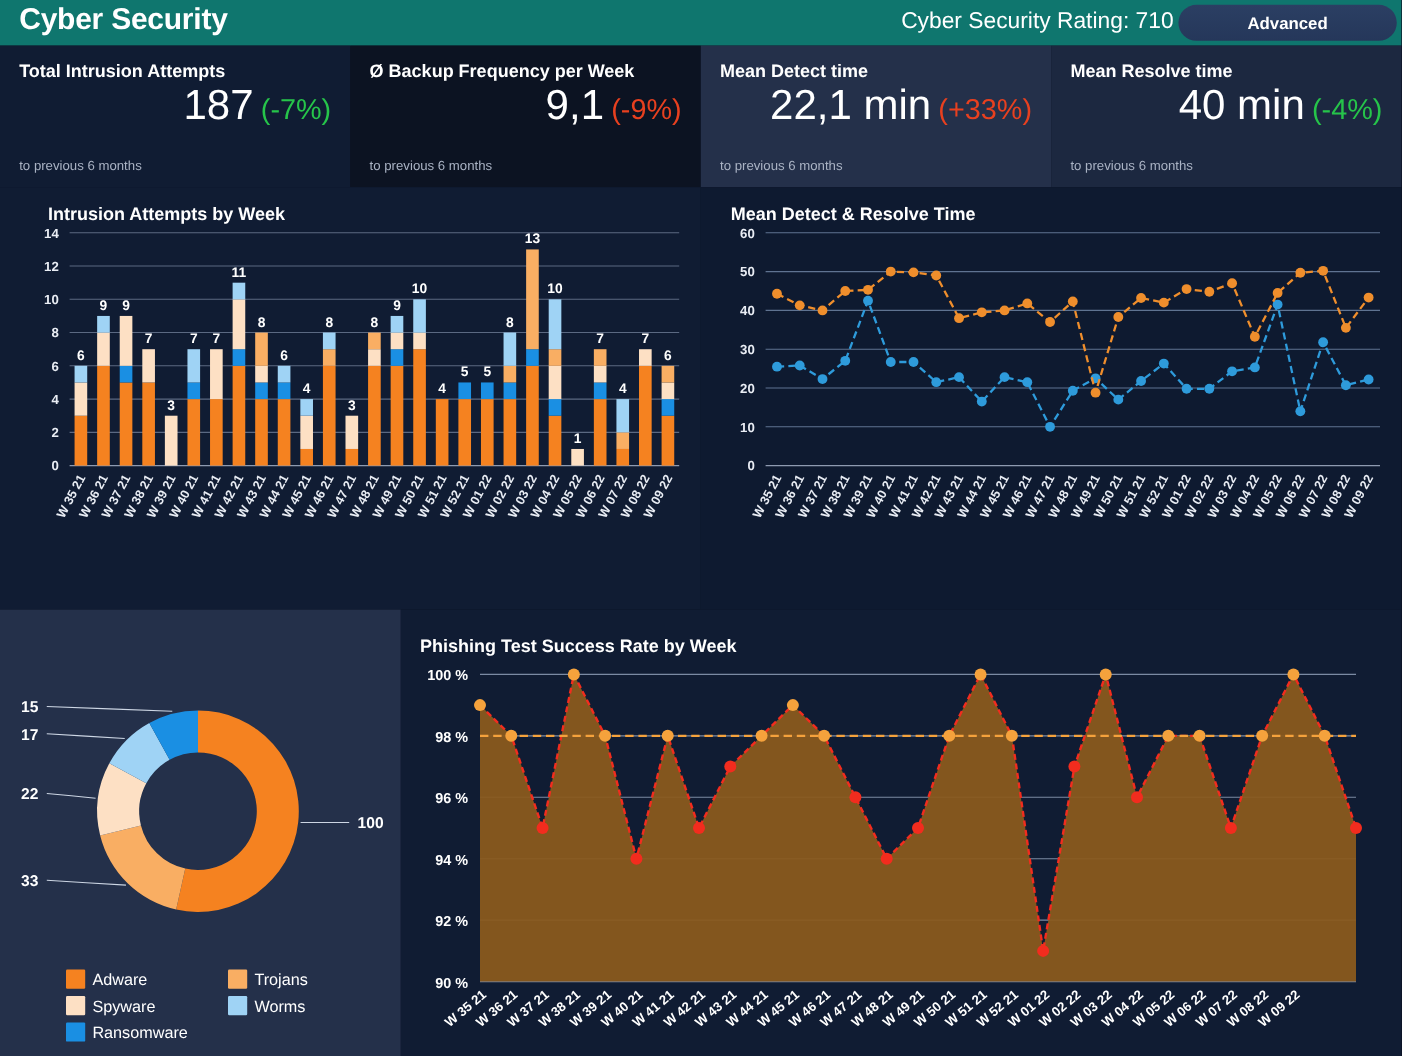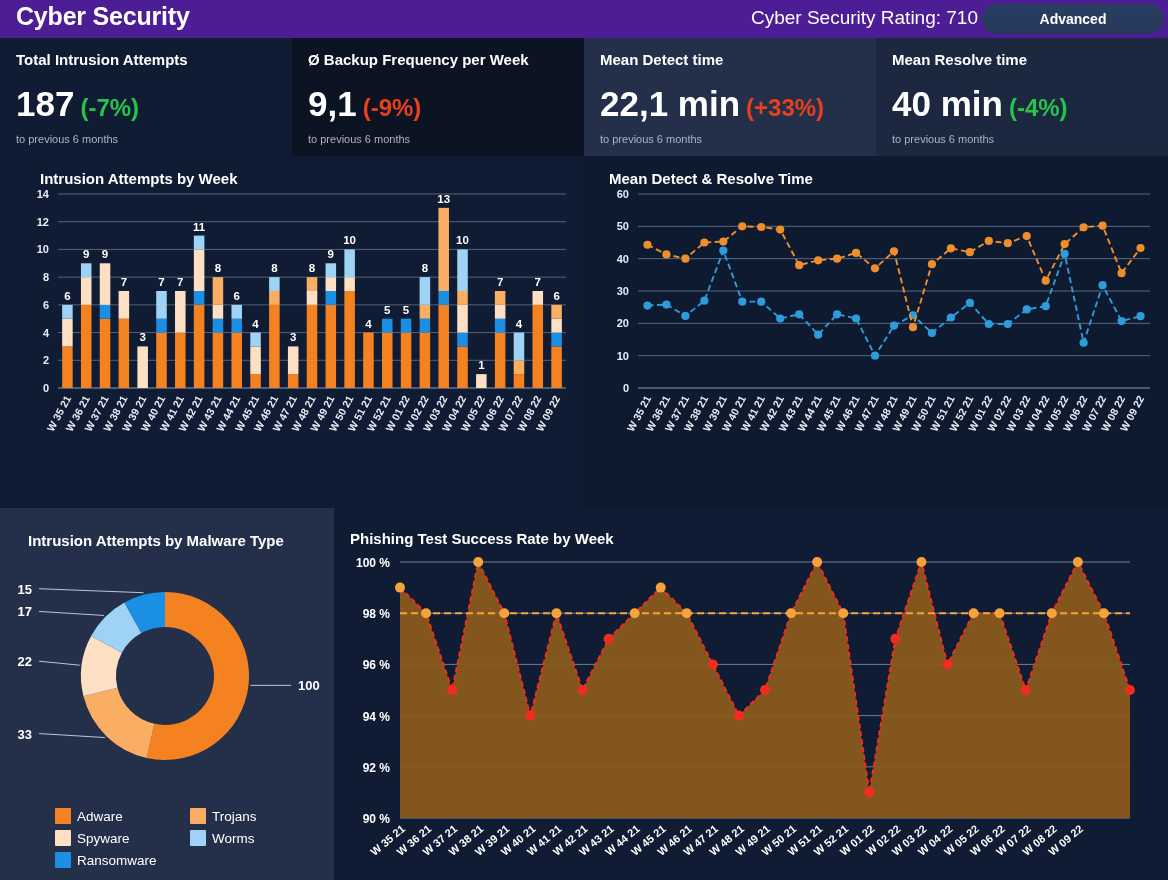--- a/index.html
+++ b/index.html
@@ -7,21 +7,21 @@
     width:1168px; height:880px;
     background:#0c1322;
     font-family:"Liberation Sans", sans-serif;
     overflow:hidden;
   }
   .dash { position:relative; width:1168px; height:880px; background:#0c1322; }
 
   
   .header {
     position:absolute; left:0; top:0; width:1168px; height:38px;
-    background:#4c1d95; display:flex; align-items:center;
+    background:#0f766e; display:flex; align-items:center;
   }
   .app-title {
     position:absolute; left:16px; top:2px;
     font-size:25px; font-weight:bold; color:#ffffff; letter-spacing:-0.2px;
   }
   .rating {
     position:absolute; right:190px; top:7px;
     font-size:19px; color:#ffffff; white-space:nowrap;
   }
   .adv-btn {
@@ -34,21 +34,21 @@
   
   .kpi-row { position:absolute; left:0; top:38px; width:1168px; height:118px; display:flex; }
   .kpi {
     position:relative; height:118px; padding:13px 16px 0 16px;
   }
   .kpi.k0 { width:292px; background:#101c33; }
   .kpi.k1 { width:292px; background:#0c1322; }
   .kpi.k2 { width:292px; background:#24304a; }
   .kpi.k3 { width:292px; background:#1c2840; }
   .kpi-label { font-size:15px; font-weight:bold; color:#ffffff; }
-  .kpi-value { margin-top:16px; font-size:35px; color:#ffffff; font-weight:700; white-space:nowrap; }
+  .kpi-value { margin-top:0; font-size:35px; color:#ffffff; font-weight:400; white-space:nowrap;text-align:right; }
   .kpi-delta { font-size:24px; margin-left:6px; }
   .delta-good { color:#26c44a; }
   .delta-bad  { color:#e8401f; }
   .kpi-sub { position:absolute; bottom:11px; left:16px; font-size:11px; color:#aab3c4;text-align:right; }
 
   
   .panel { position:absolute;padding-left:30px; }
   .panel-title { font-size:15px; font-weight:bold; color:#ffffff; }
 
   #bar-panel   { left:0;   top:156px; width:584px; height:352px; background:#101c33; }
@@ -396,21 +396,20 @@
           <span style="position:relative;width:24px;height:10px;display:inline-block">
             <span style="position:absolute;left:0;top:4px;width:24px;height:2px;background:#ef8e2c"></span>
             <span style="position:absolute;left:8px;top:1px;width:8px;height:8px;border-radius:50%;background:#ef8e2c"></span>
           </span>
           <span>Mean resolve time</span>
         </div>
       </div>
   </div>
 
   <div class="panel" id="donut-panel">
-    <div class="panel-title" style="position:absolute;left:28px;top:24px;">Intrusion Attempts by Malware Type</div>
     <svg id="donut-svg" width="334" height="255" style="position:absolute;left:0;top:45px;">
         <path d="M 165 39 A 84 84 0 1 1 146.79993756730315 205.00462015914673 L 154.38329691426017 170.83602842616892 A 49 49 0 1 0 165 74 Z" fill="#f58220"></path>
         <path d="M 250.4877522102355 132.37252484879997 L 270.74387610511775 132.37252484879997 L 291 132.37252484879997" fill="none" stroke="#cdd6e4" stroke-width="0.9"></path>
         <text x="298" y="137.37252484879997" fill="#ffffff" font-size="13" font-weight="bold" text-anchor="start" font-family="&quot;Liberation Sans&quot;, sans-serif">100</text>
         <path d="M 146.79993756730315 205.00462015914673 A 84 84 0 0 1 83.48000840823588 143.26057676569712 L 117.44667157147092 134.81866977999 A 49 49 0 0 0 154.38329691426017 170.83602842616892 Z" fill="#f9ae63"></path>
         <path d="M 104.95984276567705 184.572554919199 L 71.97992138283853 182.572554919199 L 39 180.572554919199" fill="none" stroke="#cdd6e4" stroke-width="0.9"></path>
         <text x="32" y="185.572554919199" fill="#ffffff" font-size="13" font-weight="bold" text-anchor="end" font-family="&quot;Liberation Sans&quot;, sans-serif">33</text>
         <path d="M 83.48000840823588 143.26057676569712 A 84 84 0 0 1 91.10653697711636 83.05308369240839 L 121.89547990331788 99.69763215390489 A 49 49 0 0 0 117.44667157147092 134.81866977999 Z" fill="#fde0c4"></path>
         <path d="M 79.68176212376095 112.19267444306932 L 59.340881061880474 110.19267444306932 L 39 108.19267444306932" fill="none" stroke="#cdd6e4" stroke-width="0.9"></path>
         <text x="32" y="113.19267444306932" fill="#ffffff" font-size="13" font-weight="bold" text-anchor="end" font-family="&quot;Liberation Sans&quot;, sans-serif">22</text>

